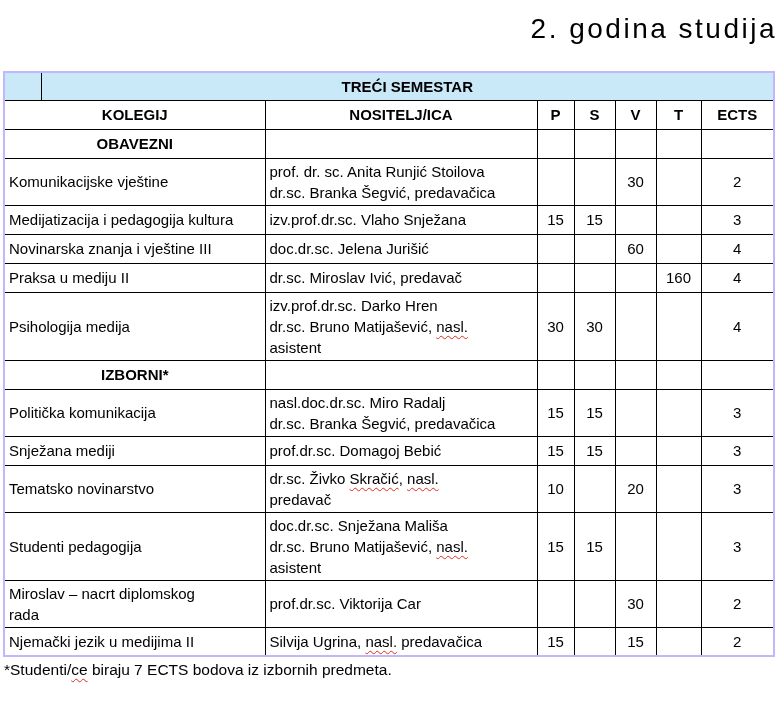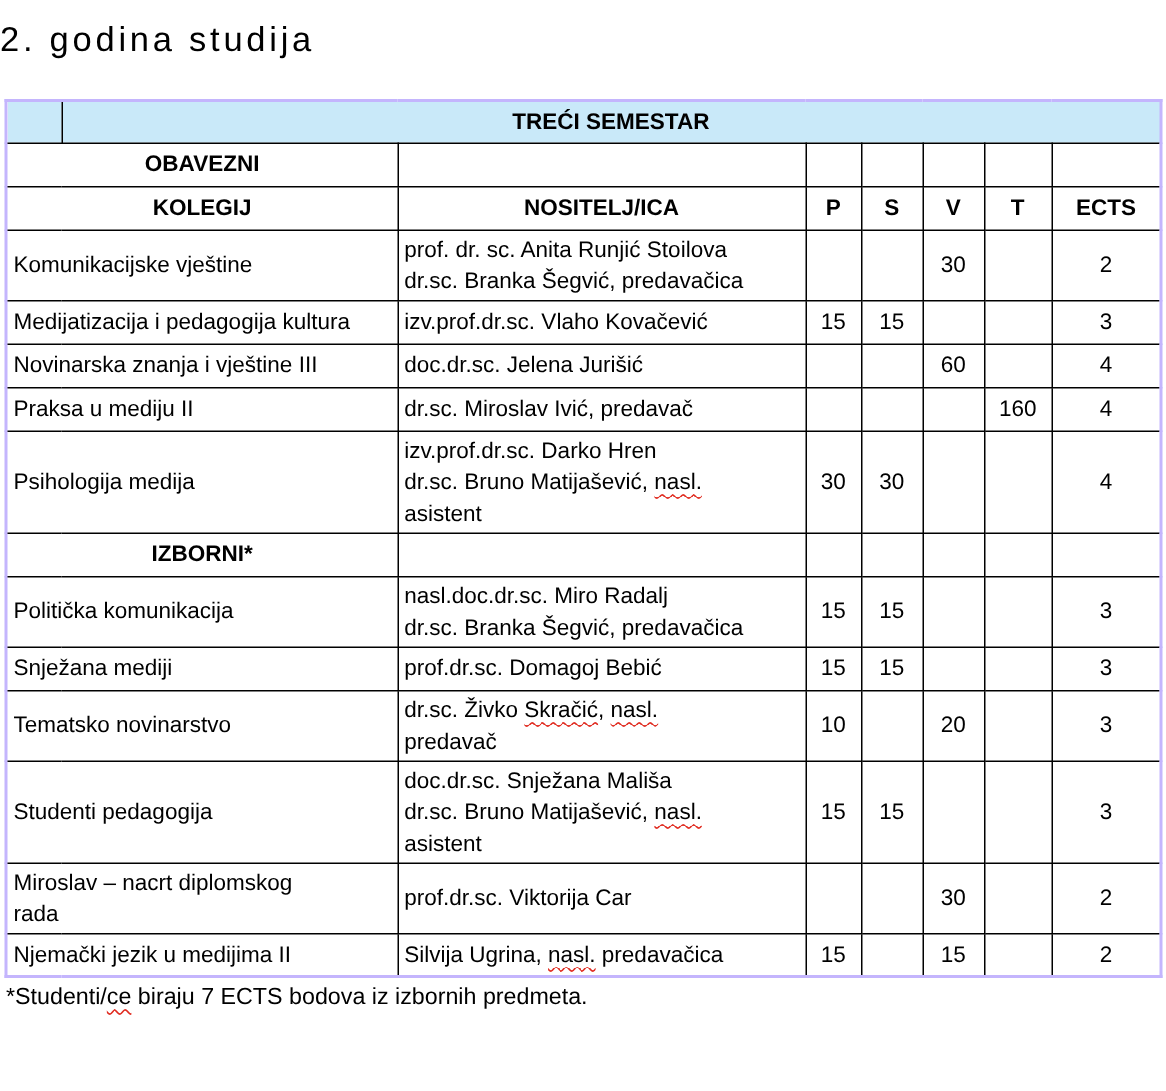--- a/index.html
+++ b/index.html
@@ -12,22 +12,22 @@
     height: 727px;
     box-sizing: border-box;
     font-family: "Liberation Sans", sans-serif;
     color: #000000;
     background: #ffffff;
     overflow: hidden;
   }
   .title {
     margin: 0;
     padding-top: 13px;
-    text-align: left;
-    font-size: 23px;
+    text-align: right;
+    font-size: 28px;
     font-weight: 400;
     letter-spacing: 2.5px;
     font-family: "Liberation Sans", sans-serif;
   }
   table.semester {
     border-collapse: collapse;
     table-layout: fixed;
     width: 770px;
     margin: 26px 0 0 3px;
     border: 2px solid #c4b5fd;
@@ -101,53 +101,53 @@
       <col style="width:41px">
       <col style="width:45px">
       <col style="width:73px">
     </colgroup>
     <tbody>
       <tr class="blue-row h28">
         <td></td>
         <td colspan="7" class="semester-cell">TREĆI SEMESTAR</td>
       </tr>
       <tr class="h29">
-          <td colspan="2" class="section-cell">OBAVEZNI</td>
-          <td></td>
-          <td></td>
-          <td></td>
-          <td></td>
-          <td></td>
-          <td></td>
-        </tr>
-    <tr class="h29">
         <th colspan="2">KOLEGIJ</th>
         <th>NOSITELJ/ICA</th>
         <th>P</th>
         <th>S</th>
         <th>V</th>
         <th>T</th>
         <th>ECTS</th>
       </tr>
+    <tr class="h29">
+          <td colspan="2" class="section-cell">OBAVEZNI</td>
+          <td></td>
+          <td></td>
+          <td></td>
+          <td></td>
+          <td></td>
+          <td></td>
+        </tr>
         <tr>
           <td colspan="2" class="kolegij">Komunikacijske vještine</td>
           <td class="nositelj">
             <span class="lecturer-line"><span>prof. dr. sc. Anita Runjić Stoilova</span></span>
             <span class="lecturer-line"><span>dr.sc. Branka Šegvić, predavačica</span></span>
           </td>
           <td class="num"></td>
           <td class="num"></td>
           <td class="num">30</td>
           <td class="num"></td>
           <td class="num">2</td>
         </tr>
         <tr class="h29">
           <td colspan="2" class="kolegij">Medijatizacija i pedagogija kultura</td>
           <td class="nositelj">
-            <span class="lecturer-line"><span>izv.prof.dr.sc. Vlaho Kovačević</span></span>
+            <span class="lecturer-line"><span>izv.prof.dr.sc. Vlaho Snježana</span></span>
           </td>
           <td class="num">15</td>
           <td class="num">15</td>
           <td class="num"></td>
           <td class="num"></td>
           <td class="num">3</td>
         </tr>
         <tr class="h29">
           <td colspan="2" class="kolegij">Novinarska znanja i vještine III</td>
           <td class="nositelj">

